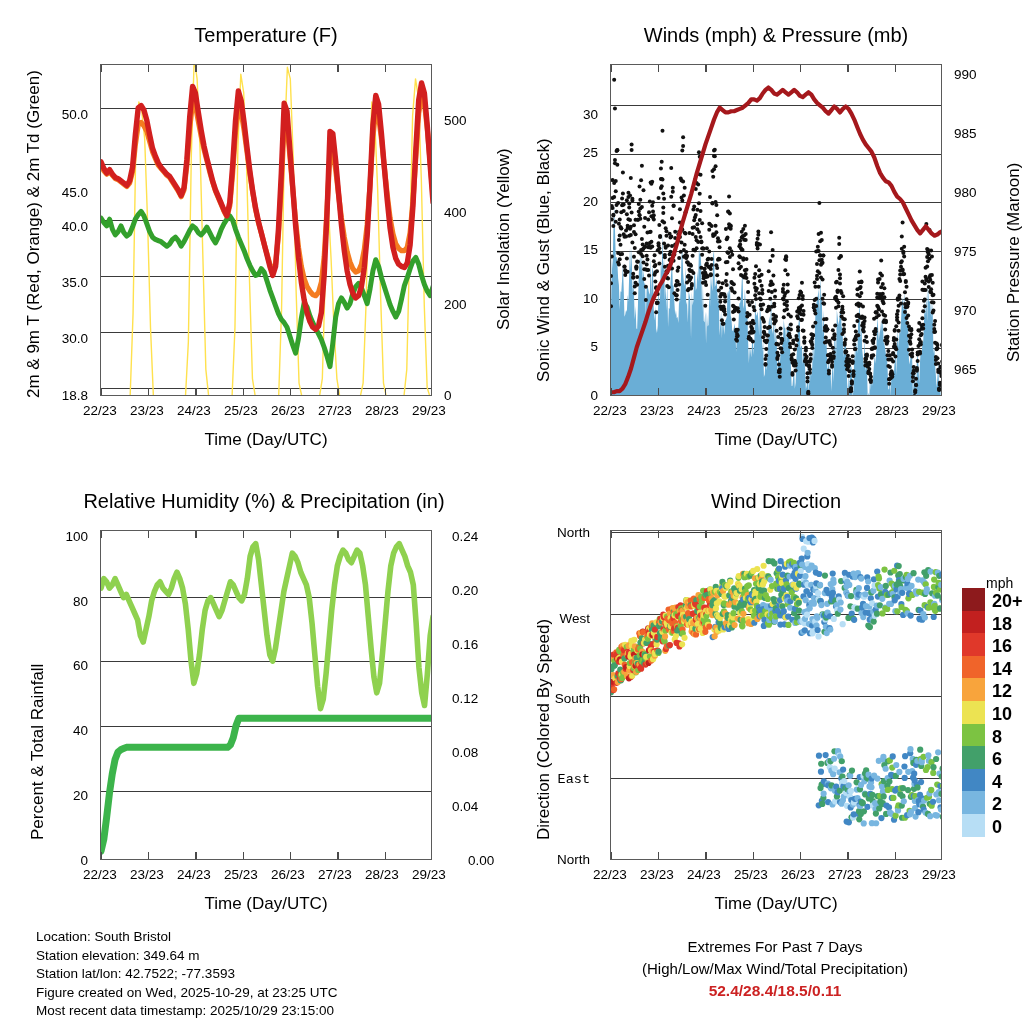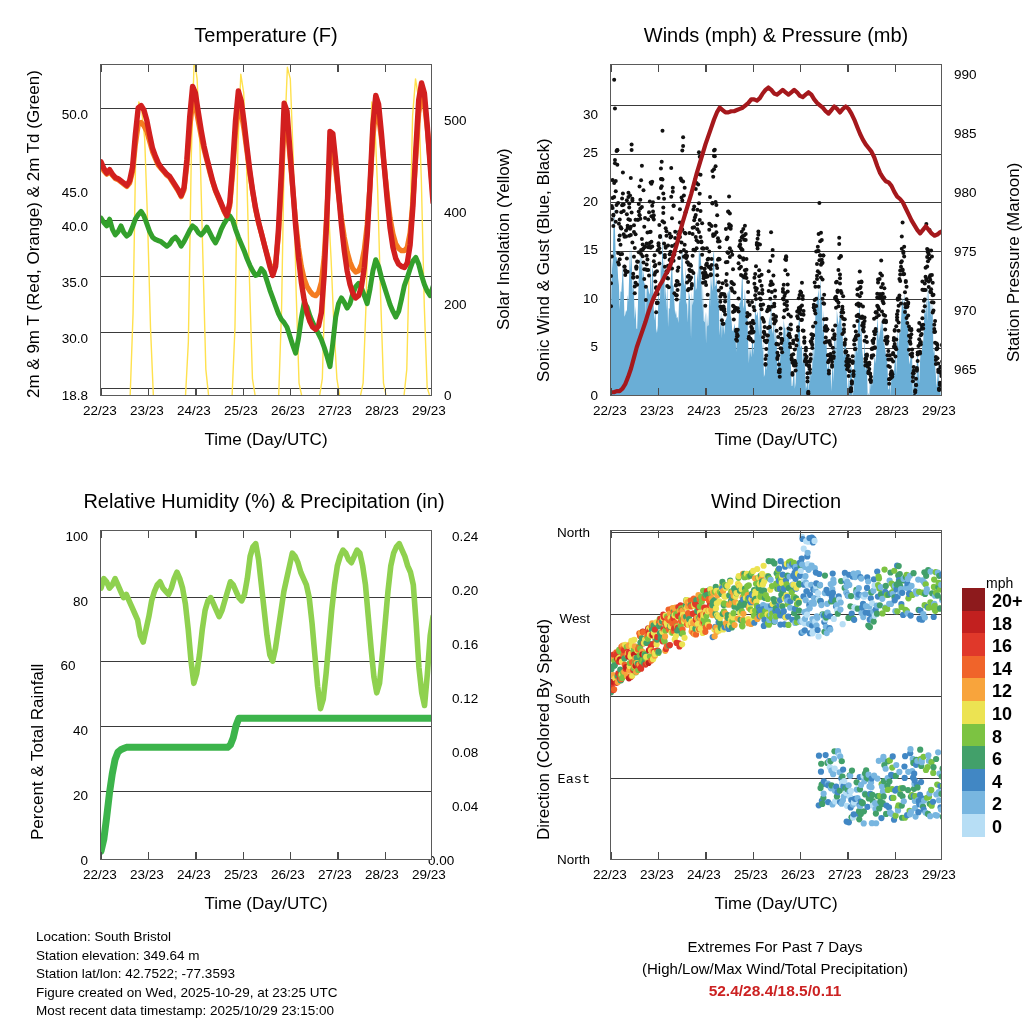--- a/index.html
+++ b/index.html
@@ -1413,25 +1413,25 @@
 
 <div class="panel">
   <div class="ptitle" style="left:14px;top:490px;width:500px;">Relative Humidity (%) &amp; Precipitation (in)</div>
 
   <div class="axlabel vlabel" style="left:28px;top:840px;transform:rotate(-90deg);">Percent &amp; Total Rainfall</div>
   <div class="axlabel" style="left:100px;top:894px;width:332px;text-align:center;">Time (Day/UTC)</div>
 
   <div class="tick ticky" style="left:36px;top:853px;width:52px;">0</div>
   <div class="tick ticky" style="left:36px;top:788px;width:52px;">20</div>
   <div class="tick ticky" style="left:36px;top:723px;width:52px;">40</div>
-  <div class="tick ticky" style="left:42px;top:658px;width:52px;text-align:center;">60</div>
+  <div class="tick ticky" style="left:36px;top:658px;width:52px;">60</div>
   <div class="tick ticky" style="left:36px;top:594px;width:52px;">80</div>
   <div class="tick ticky" style="left:36px;top:529px;width:52px;">100</div>
 
-  <div class="tick" style="left:428px;top:853px;text-align:right;">0.00</div>
+  <div class="tick" style="left:468px;top:853px;text-align:right;">0.00</div>
   <div class="tick" style="left:452px;top:799px;">0.04</div>
   <div class="tick" style="left:452px;top:745px;">0.08</div>
   <div class="tick" style="left:452px;top:691px;">0.12</div>
   <div class="tick" style="left:452px;top:637px;">0.16</div>
   <div class="tick" style="left:452px;top:583px;">0.20</div>
   <div class="tick" style="left:452px;top:529px;">0.24</div>
 
   <div class="plotbox" style="left:100px;top:530px;width:332px;height:330px;">
     <div class="gridline" style="top:260px;"></div>
     <div class="gridline" style="top:195px;"></div>

